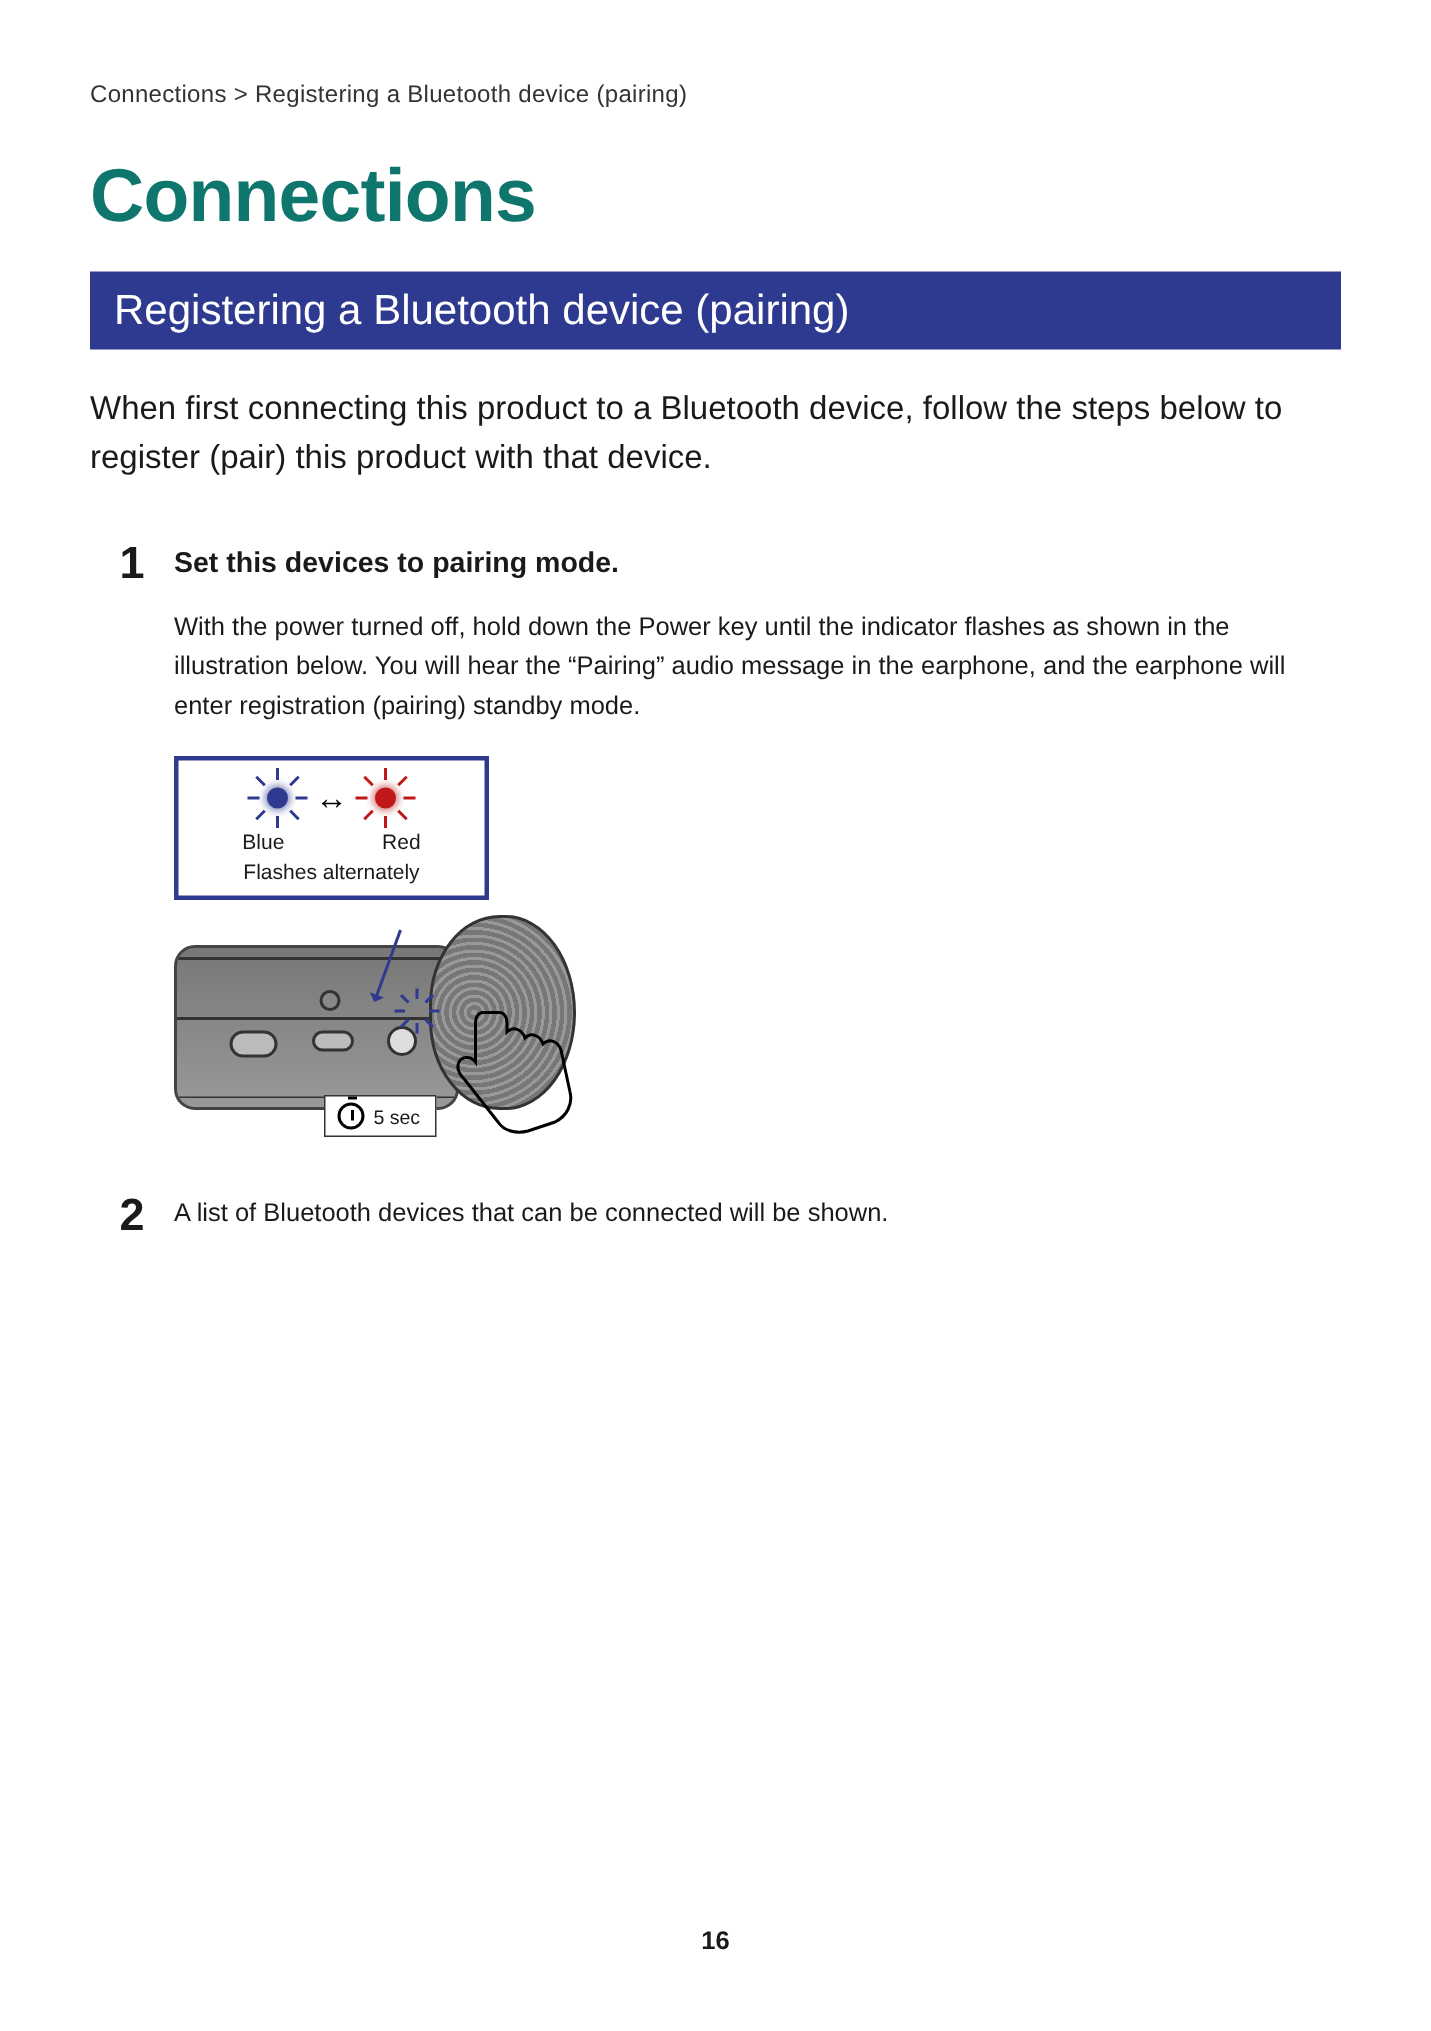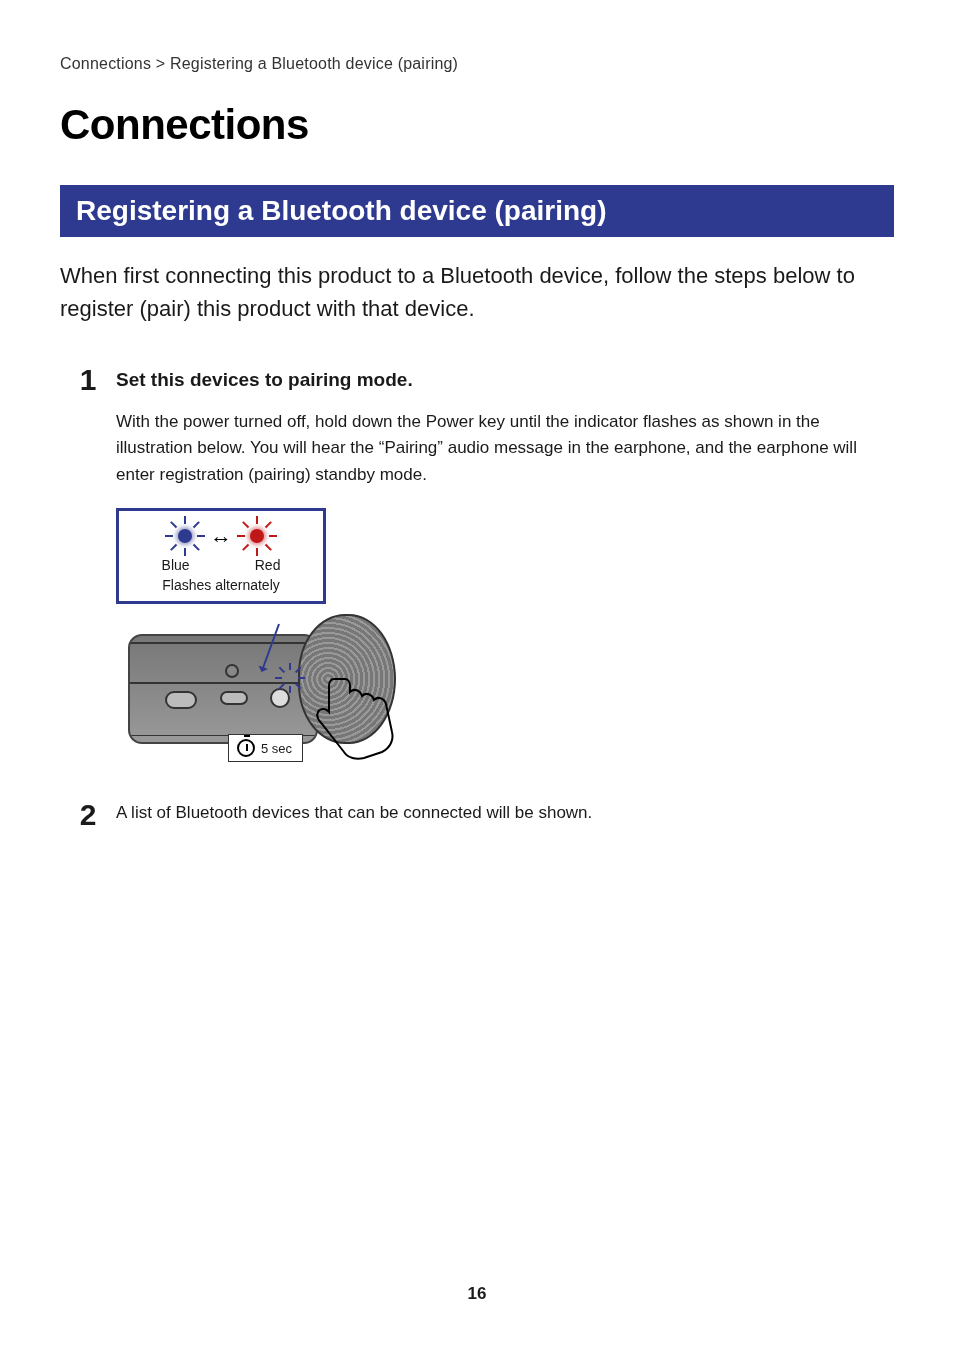--- a/index.html
+++ b/index.html
@@ -16,31 +16,31 @@
     position: relative;
     padding: 55px 60px 0 60px;
   }
   .breadcrumb {
     font-size: 16px;
     color: #333;
     margin-bottom: 28px;
     letter-spacing: 0.2px;
   }
   .page-title {
-    font-size: 42px;
+    font-size: 50px;
     font-weight: 800;
     letter-spacing: -0.5px;
-    margin-bottom: 36px;
-    color: #000000;
+    margin-bottom: 22px;
+    color: #0f766e;
   }
   .section-bar {
     background: #2e3a8f;
     color: #ffffff;
     font-size: 28px;
-    font-weight: 700;
+    font-weight: 400;
     padding: 10px 16px;
     margin-bottom: 22px;
   }
   .intro {
     font-size: 22px;
     line-height: 1.5;
     margin-bottom: 40px;
   }
   .step {
     display: flex;
@@ -137,21 +137,20 @@
     margin-bottom: 4px;
   }
   .flashes-label {
     font-size: 14px;
   }
   .illus-lower {
     position: relative;
     width: 280px;
     height: 150px;
     margin-top: 10px;
-    margin-left: 12px;
   }
   .device-body {
     position: absolute;
     left: 0;
     top: 20px;
     width: 190px;
     height: 110px;
     border: 2px solid #444;
     border-radius: 14px;
     background: linear-gradient(#777,#999);

